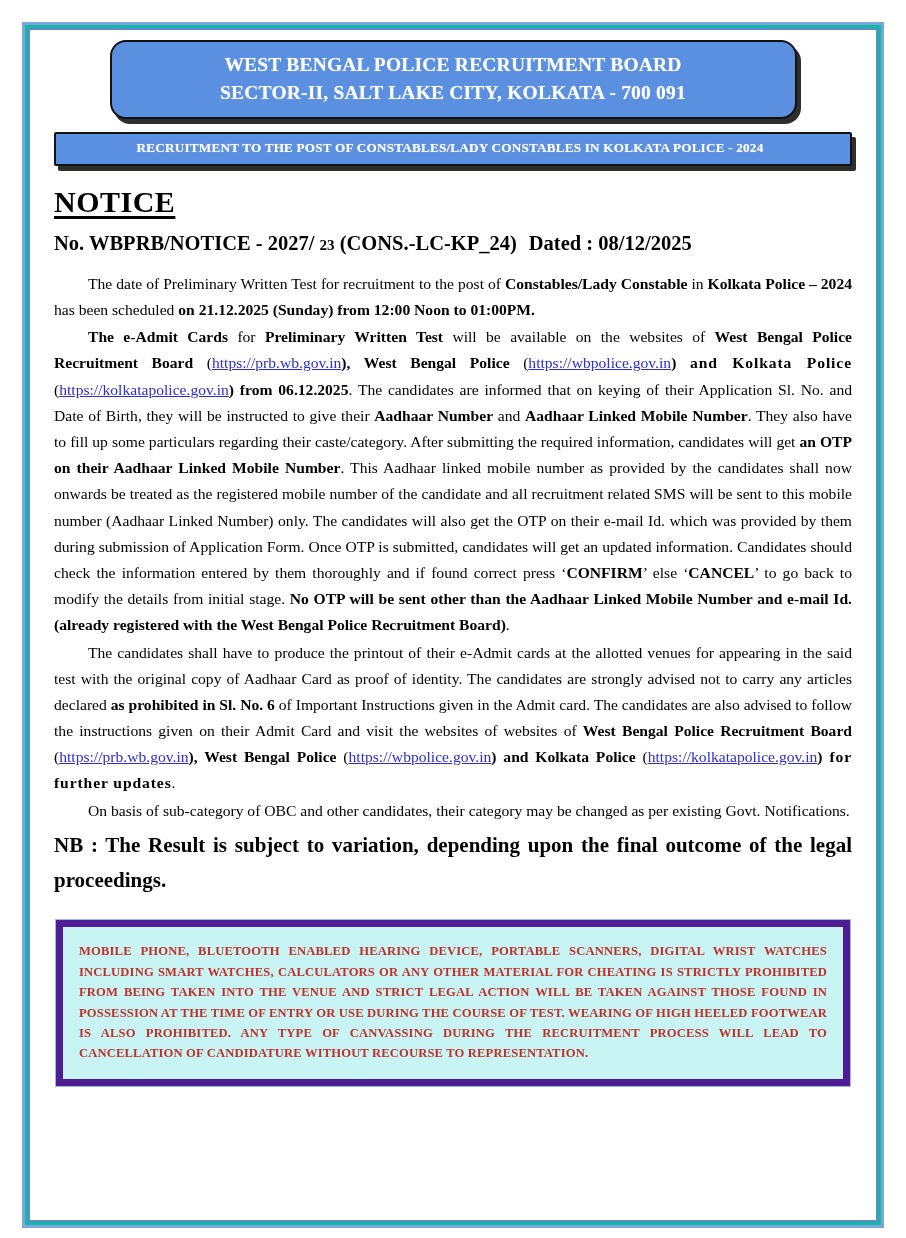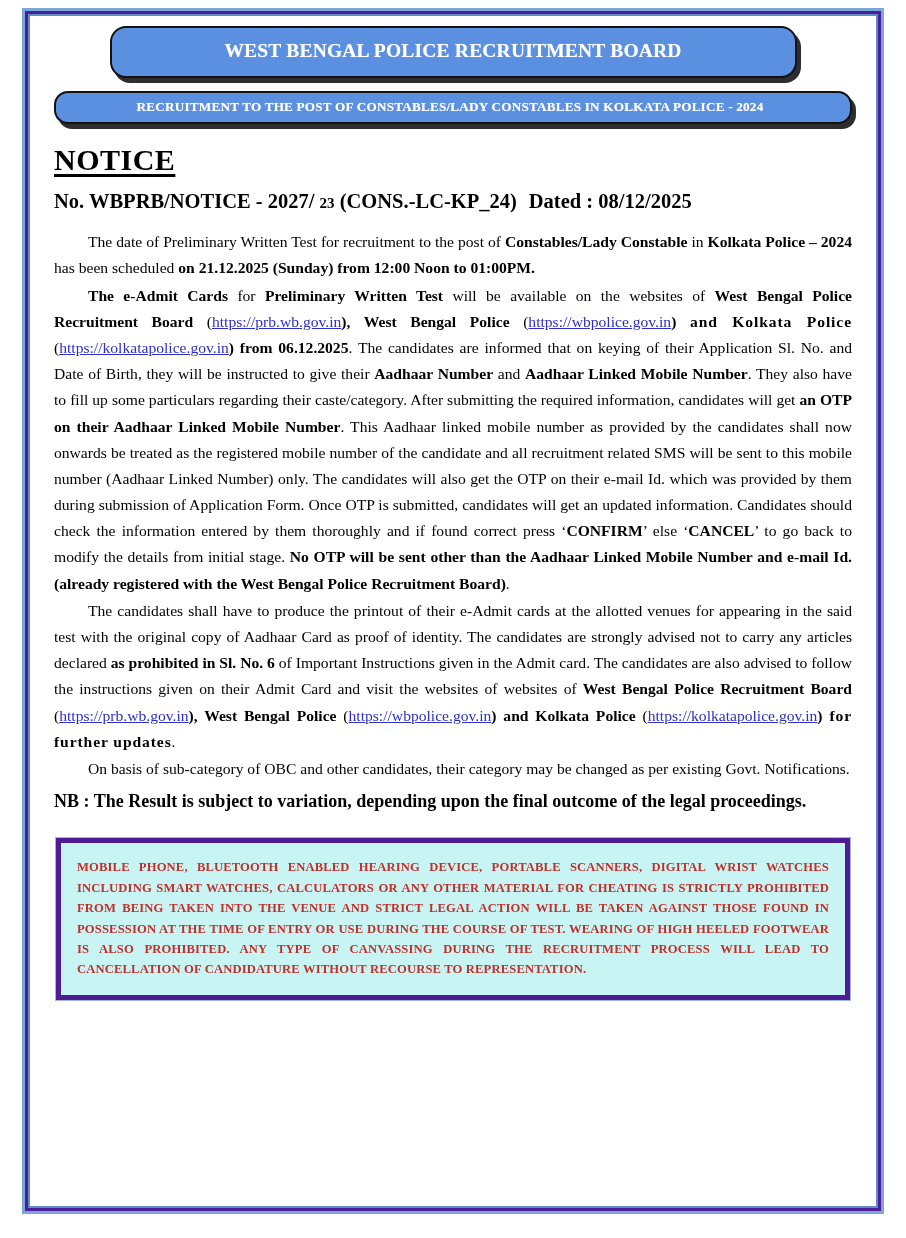--- a/index.html
+++ b/index.html
@@ -12,26 +12,26 @@
     height: 1238px;
     font-family: "Liberation Serif", "DejaVu Serif", serif;
     color: #000000;
     overflow: hidden;
   }
 
   
   #page-frame {
     position: absolute;
     left: 22px;
-    top: 8px;
+    top: 22px;
     width: 862px;
     height: 1206px;
     box-sizing: border-box;
     border: 3px solid #7BA6D9;
-    background: #4c1d95;
+    background: #14b8a6;
   }
   #page-frame-inner {
     position: absolute;
     left: 3px;
     top: 3px;
     right: 3px;
     bottom: 3px;
     box-sizing: border-box;
     border: 2px solid #5E8CC6;
     background: #ffffff;
@@ -68,21 +68,21 @@
     padding: 9px 14px 11px 14px;
     font-size: 19.5px;
     line-height: 1.42;
   }
   #title-box div { white-space: nowrap; }
   #subtitle-box {
     width: 790px;
     margin-top: 13px;
     padding: 7px 10px 8px 4px;
     font-size: 13.2px;
-    border-radius: 14px;
+    border-radius: 2px;
     line-height: 1.1;
   }
   sup { font-size: 0.66em; vertical-align: super; line-height: 0; }
 
   
   #notice-heading {
     text-align: left;
     font-size: 30px;
     font-weight: bold;
     text-decoration: underline;
@@ -110,32 +110,32 @@
   .para { margin: 16px 0 0 0; text-indent: 34px; }
   .para + .para { margin-top: 1px; }
   b, .b { font-weight: bold; }
   .lnk {
     color: #2E2EC8;
     text-decoration: underline;
     font-family: Liberation Serif, serif;
   }
   .nb-line {
     margin-top: 4px;
-    font-size: 18px;
+    font-size: 21px;
     font-weight: bold;
     text-indent: 0;
     line-height: 1.68;
   }
   .sp { letter-spacing: 0.9px; }
 
   
   #warning-box {
     margin: 22px 2px 0 2px;
     background: #C9F4F4;
-    border: 5px solid #4c1d95;
+    border: 7px solid #4c1d95;
     outline: 1px solid #9FB8E0;
     padding: 14px 16px 15px 16px;
     color: #C0302A;
     font-weight: bold;
     font-size: 12.6px;
     line-height: 1.62;
     text-align: justify;
     text-justify: inter-word;
     letter-spacing: 0.15px;
     box-sizing: border-box;
@@ -144,20 +144,21 @@
 </head>
 <body>
 
 <div id="page-frame">
   <div id="page-frame-inner">
     <div id="page-content">
 
       <div class="hdr-wrap">
         <div id="title-box" class="hdr-box">
           <div>WEST BENGAL POLICE RECRUITMENT BOARD</div>
+          <div>SECTOR-II, SALT LAKE CITY, KOLKATA - 700 091</div>
         </div>
       </div>
 
       <div class="hdr-wrap">
         <div id="subtitle-box" class="hdr-box">RECRUITMENT TO THE POST OF CONSTABLES/LADY CONSTABLES IN KOLKATA POLICE - 2024</div>
       </div>
 
       <div id="notice-heading">NOTICE</div>
 
       <div id="ref-line"><span>No. WBPRB/NOTICE - 2027/</span> <span class="num">23</span> <span>(CONS.-LC-KP_24)</span><span class="gap"></span><span>Dated : 08/12/2025</span></div>

